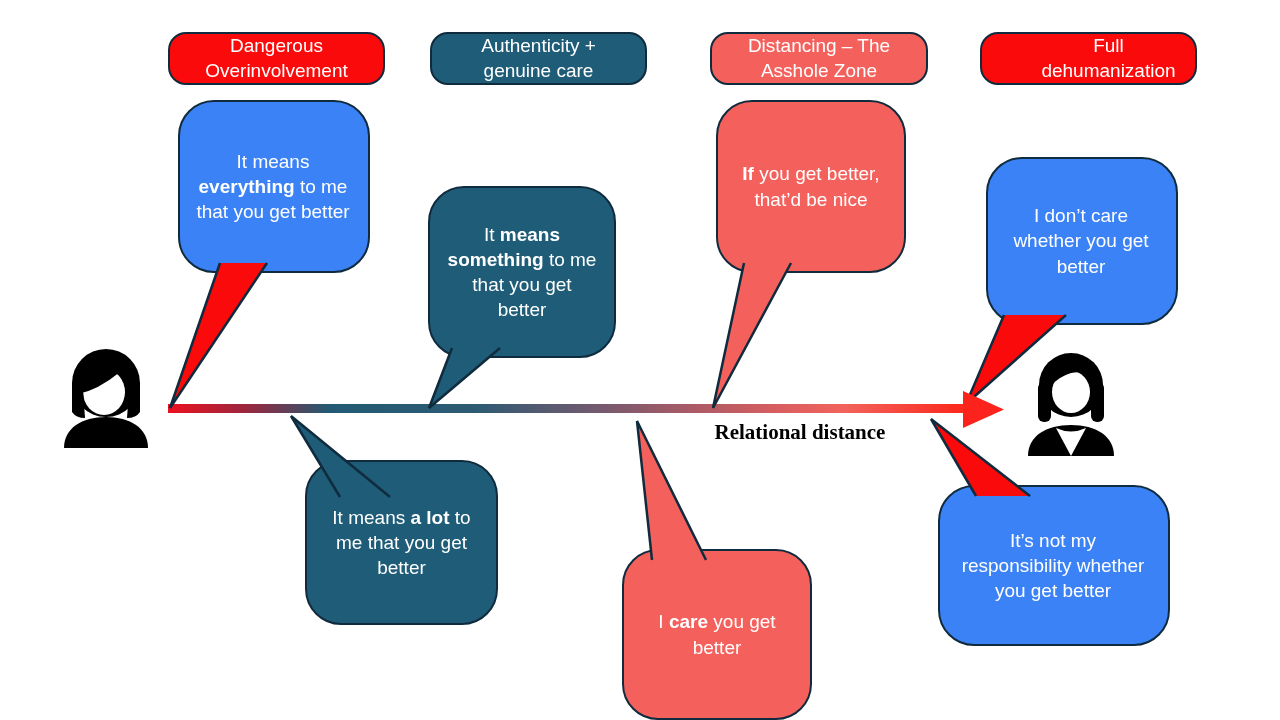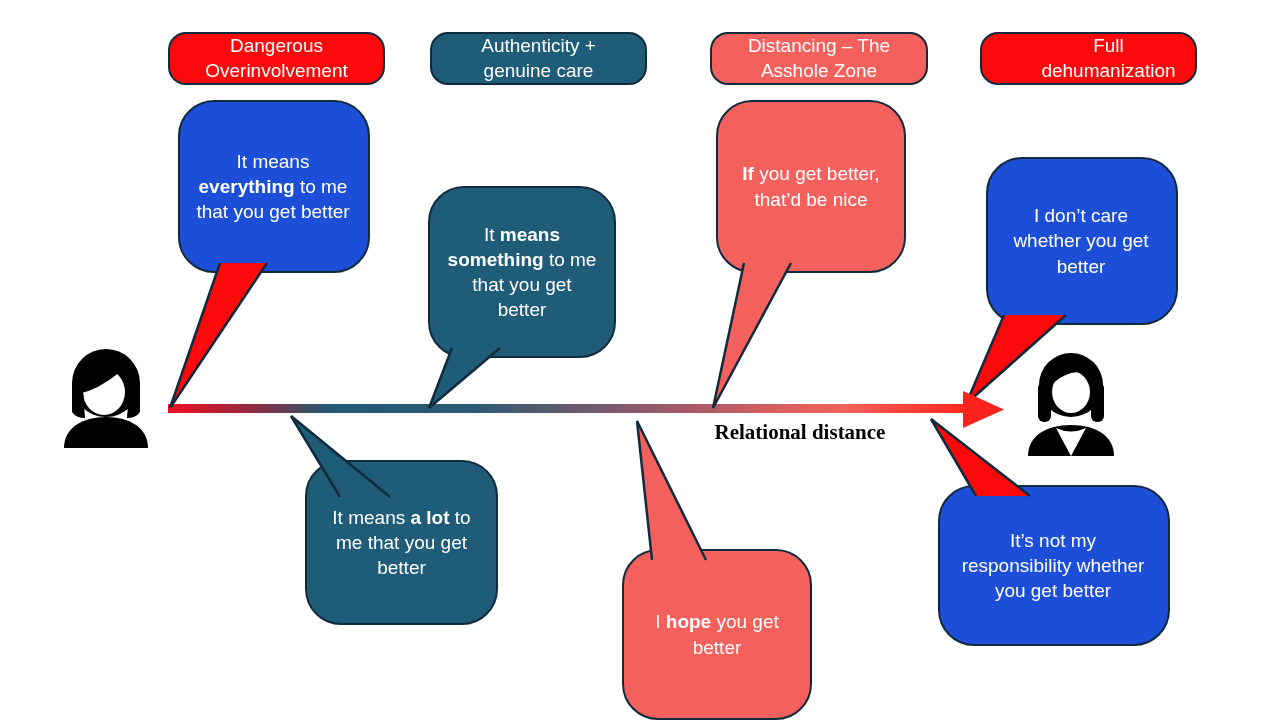--- a/index.html
+++ b/index.html
@@ -23,21 +23,21 @@
   .zone.z3 span{max-width:175px;text-align:center;}
   .zone.z4{left:980px;background:#fa0a0a;padding-left:40px;}
   .zone.z4 span{max-width:150px;}
   
   .bubble{
     position:absolute;border:2.5px solid #102b3d;border-radius:36px;
     display:flex;align-items:center;justify-content:center;
     color:#ffffff;font-size:19px;line-height:1.32;text-align:center;
     box-sizing:border-box;padding:0 16px;z-index:2;
   }
-  .bubble.red{background:#1d4ed8;padding-left:14px;}
+  .bubble.red{background:#3b82f6;padding-left:14px;}
   .bubble.teal{background:#1f5c78;align-items:center;}
   .bubble.salmon{background:#f4615c;}
   .bubble b{font-weight:bold;}
   
   .shaft{
     position:absolute;left:168px;top:404px;width:804px;height:9px;z-index:1;
     background:linear-gradient(90deg,
       #ed1021 0%, #97283f 10%, #235a73 20%, #2d5a73 38%,
       #6d5a6f 52%, #a55a67 64%, #d95e5f 76%, #f2635c 84%, #fb2b20 98%);
   }
@@ -85,21 +85,21 @@
 
   <div class="bubble red" style="left:986px;top:157px;width:192px;height:168px">
     <div><span>I don’t care whether you get better</span><b></b><span></span></div>
   </div>
 
   <div class="bubble teal" style="left:305px;top:460px;width:193px;height:165px">
     <div><span>It means </span><b>a lot</b><span> to me that you get better</span></div>
   </div>
 
   <div class="bubble salmon" style="left:622px;top:549px;width:190px;height:171px">
-    <div><span>I </span><b>hope</b><span> you get better</span></div>
+    <div><span>I </span><b>care</b><span> you get better</span></div>
   </div>
 
   <div class="bubble red" style="left:938px;top:485px;width:232px;height:161px">
     <div><span>It’s not my responsibility whether you get better</span><b></b><span></span></div>
   </div>
 
   <div class="shaft"></div>
 
   <div class="axis-label">Relational distance</div>
 

